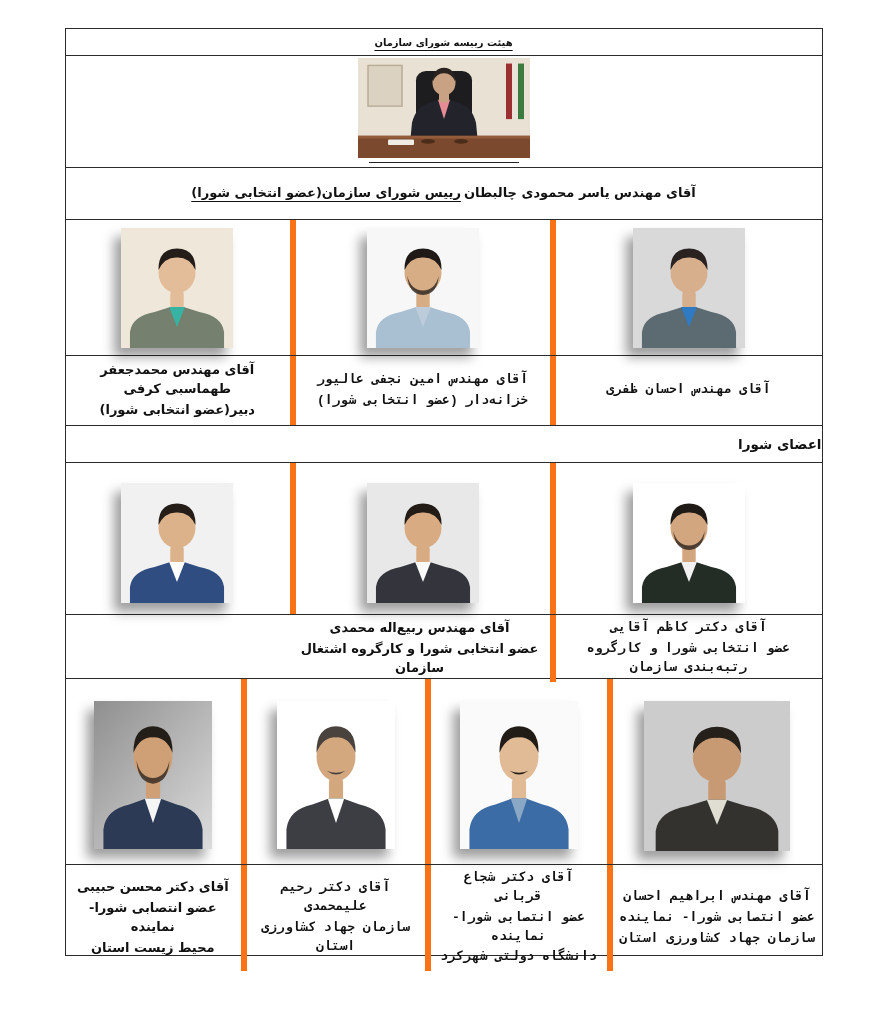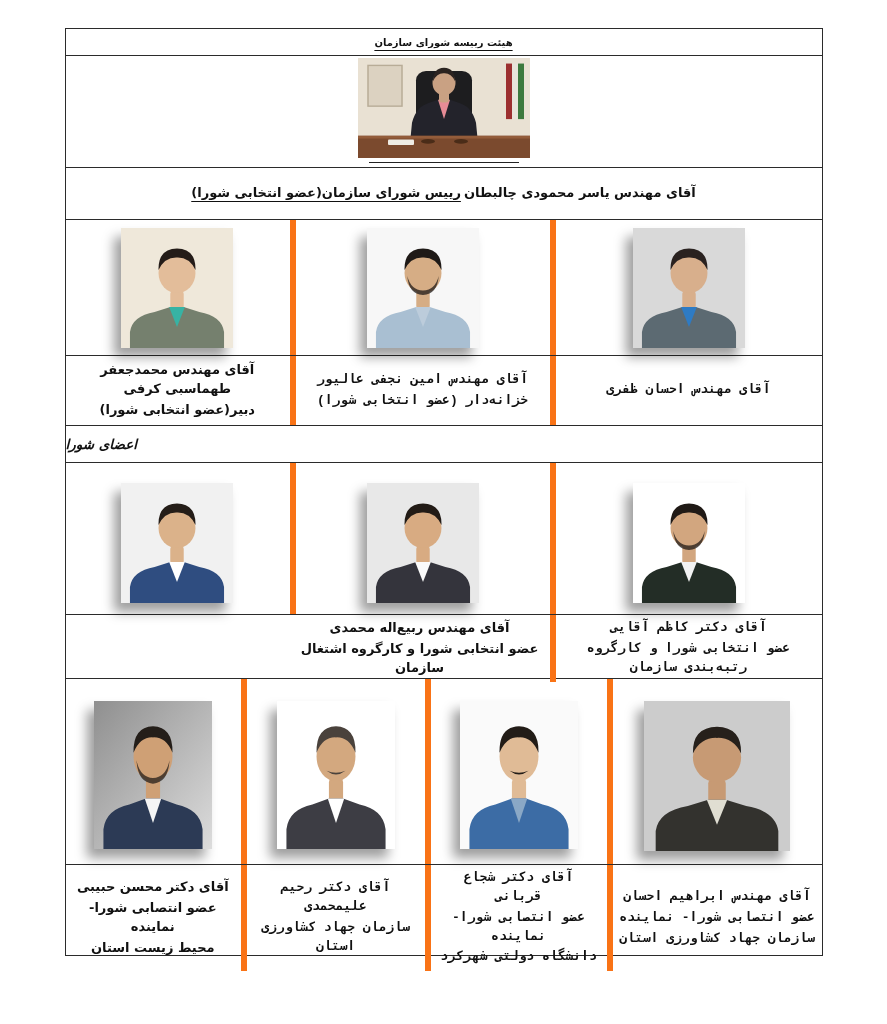--- a/index.html
+++ b/index.html
@@ -11,21 +11,21 @@
     direction:rtl; color:#111;
   }
   .row { border-bottom:1px solid #2b2b2b; }
   .row:last-child { border-bottom:none; }
   .title-row { height:34px; display:flex; align-items:center; justify-content:center; }
   .title-row .t {
     font-size:14.5px; font-weight:bold; text-decoration:underline; text-underline-offset:4px;
   }
   .sub-row { height:27px; display:flex; align-items:center; justify-content:center; }
   .sub-row .t { font-size:10px; font-weight:bold; text-decoration:underline; text-underline-offset:4px; }
-  .plain-row { height:37px; display:flex; align-items:center; justify-content:flex-end;font-style:italic; }
+  .plain-row { height:37px; display:flex; align-items:center; justify-content:flex-start; }
   .plain-row .t { font-size:13.5px; font-weight:bold; }
 
   .chair-photo-row { height:112px; display:flex; align-items:flex-start; justify-content:center; }
   .chair-photo-wrap { margin-top:2px; text-align:center; }
   .chair-photo { width:172px; height:100px; display:block; }
   .chair-photo svg { width:100%; height:100%; display:block; }
   .photo-underline { width:150px; height:0; border-bottom:1.5px solid #222; margin:4px auto 0 auto; }
 
   .chair-cap-row { height:52px; display:flex; align-items:center; justify-content:center; gap:3px; }
   .cap-line { font-size:13px; font-weight:bold; line-height:1.45; text-align:center; }

